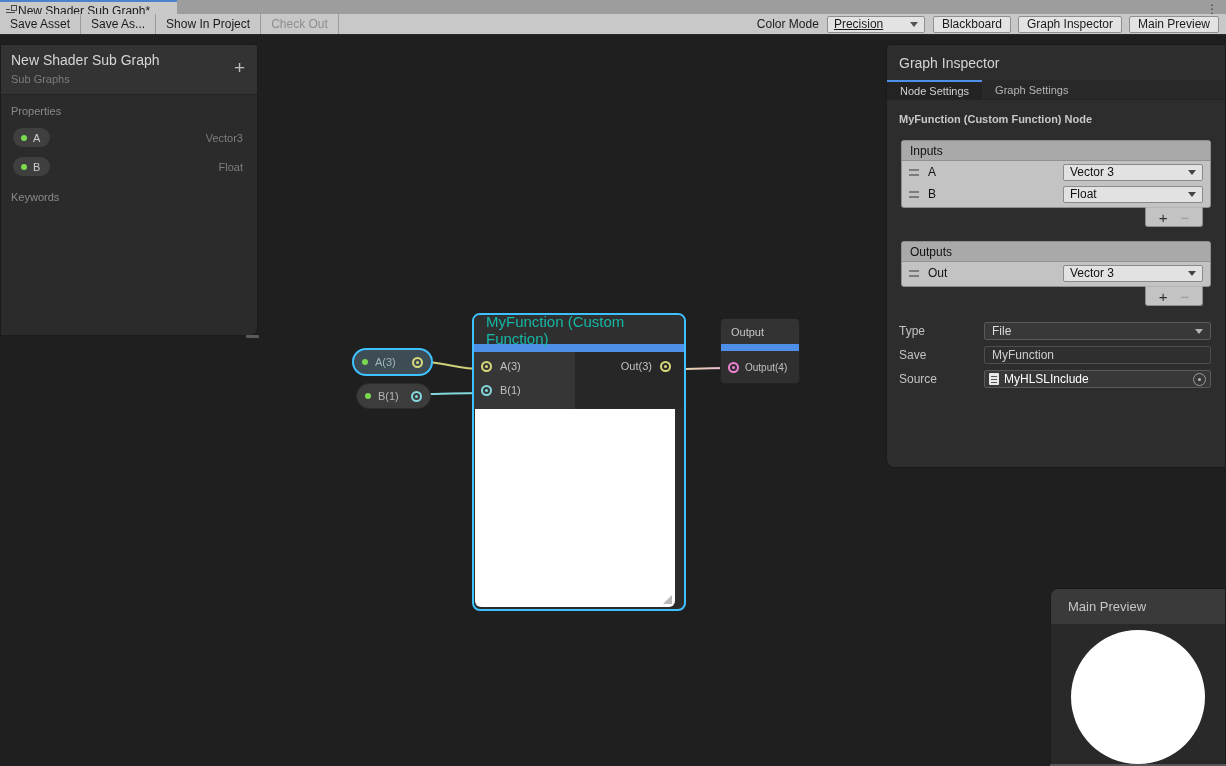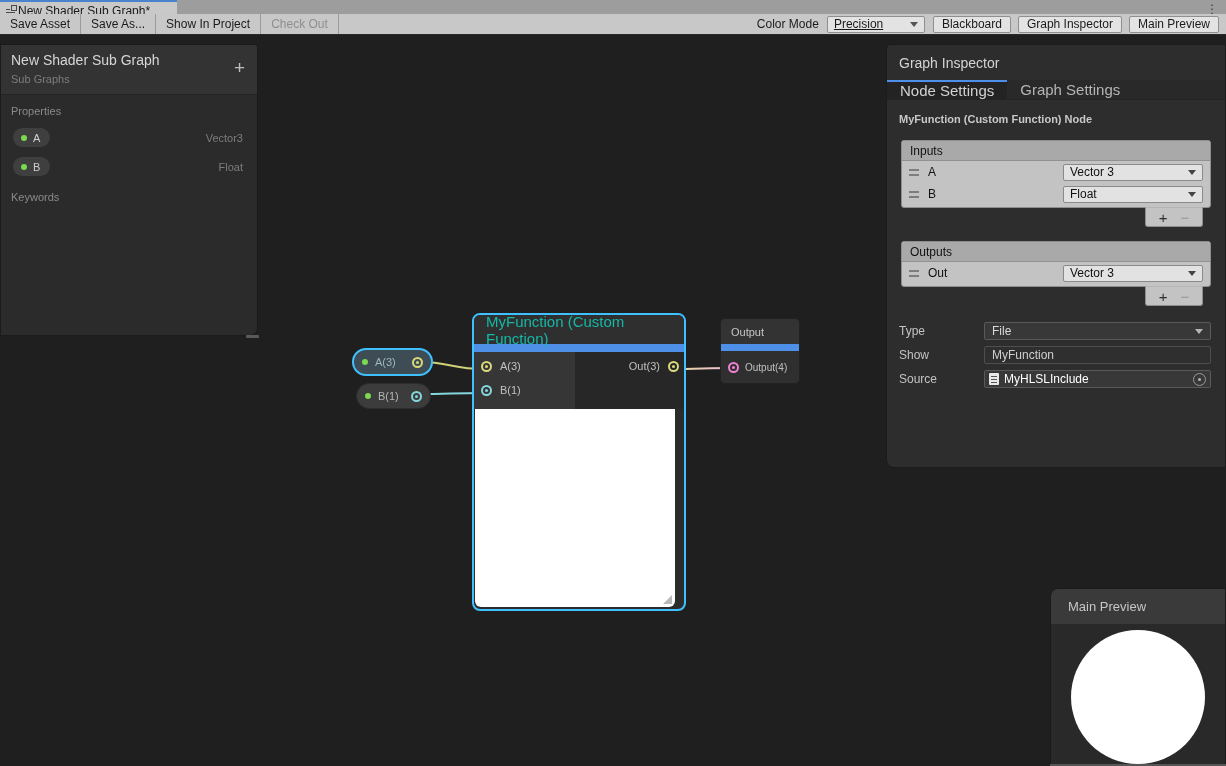--- a/index.html
+++ b/index.html
@@ -46,21 +46,21 @@
            background:#2b2b2b; border:2px solid #3fc1ff; border-radius:8px; overflow:hidden; }
   .fnode-title { height:29px; background:#2f2f2f; display:flex; align-items:center; padding:0 12px; color:#14b8a6; font-size:15px; }
   .fnode-bar { height:8px; }
   .fnode-ports { position:relative; height:57px; background:#272727; }
   .fnode-inblock { position:absolute; left:0; top:0; width:101px; height:57px; background:#363636; }
   .port-row { position:absolute; display:flex; align-items:center; }
   .port-row .plabel { font-size:11px; color:#c0c0c0; margin-left:8px; }
   .port-row .ring { margin-left:0; }
   .row-a { left:7px; top:8px; }
   .row-b { left:7px; top:32px; }
-  .row-out { right:5px; top:8px;margin-left:12px; }
+  .row-out { right:13px; top:8px;margin-left:12px; }
   .row-out .plabel { margin:0 8px 0 0; }
   .fnode-preview { position:absolute; left:1px; top:94px; width:200px; height:198px; background:#ffffff; border-radius:0 0 6px 6px; }
   .fnode-grip { position:absolute; right:3px; bottom:3px; width:0; height:0; border-left:9px solid transparent; border-bottom:9px solid #b9b9b9; }
 
   
   .onode { position:absolute; left:720px; top:318px; width:80px; height:66px; z-index:2;
            background:#2b2b2b; border:1px solid #222; border-radius:5px; overflow:hidden; }
   .onode-title { height:25px; background:#333333; display:flex; align-items:center; padding:0 10px; color:#c6c6c6; font-size:11px; }
   .onode-bar { height:7px; }
   .onode-body { height:32px; background:#2f2f2f; display:flex; align-items:center; padding-left:7px; }
@@ -79,21 +79,21 @@
   .bb-pill { margin-left:12px; height:19px; background:#3f3f3f; border-radius:10px; display:flex; align-items:center; gap:6px; padding:0 10px 0 8px; }
   .bb-pill .pname { font-size:11px; color:#cfcfcf; }
   .bb-type { position:absolute; right:14px; font-size:11px; color:#7d7d7d; }
   .bb-grip { position:absolute; left:246px; top:335px; width:13px; height:3px; background:#5a5a5a; border-radius:1px; z-index:4; }
 
   
   .inspector { position:absolute; left:886px; top:44px; width:340px; height:424px; z-index:3;
                background:#2d2d2d; border:1px solid #1b1b1b; border-radius:4px 0 0 8px; overflow:hidden; }
   .gi-title { font-size:14px; color:#d4d4d4; padding:10px 12px 9px 12px; }
   .gi-tabs { height:20px; display:flex; background:#292929; border-bottom:1px solid #242424; }
-  .gi-tab { display:flex; align-items:center; justify-content:center; font-size:15px; padding:0 13px; color:#b5b5b5; }
+  .gi-tab { display:flex; align-items:center; justify-content:center; font-size:11px; padding:0 13px; color:#b5b5b5; }
   .gi-tab.active { background:#232323; border-top:2px solid #4e8fe8; color:#d2d2d2; }
   .gi-heading { font-size:11px; font-weight:bold; color:#c8c8c8; margin:13px 12px 15px 12px; }
 
   .ulist { margin:0 14px; background:#c3c3c3; border:1px solid #8e8e8e; border-radius:3px; padding-bottom:2px; }
   .ulist-head { height:20px; background:#a9a9a9; border-bottom:1px solid #919191; border-radius:2px 2px 0 0;
                 display:flex; align-items:center; padding:0 8px; color:#111; font-size:12px; }
   .ulist-row { height:22px; display:flex; align-items:center; padding:0 7px; }
   .drag-handle { width:10px; height:7px; border-top:2px solid #7d7d7d; border-bottom:2px solid #7d7d7d; flex:none; }
   .ulist-row .rname { font-size:12px; color:#111; margin-left:9px; }
   .ulist-drop { margin-left:auto; width:140px; height:17px; background:#e2e2e2; border:1px solid #8a8a8a; border-radius:2px;
@@ -309,21 +309,21 @@
 
     <div class="gi-fields">
       <div class="gi-frow">
         <span class="gi-flabel">Type</span>
         <div class="gi-fdrop">
           <span>File</span>
           <span class="caret"></span>
         </div>
       </div>
       <div class="gi-frow">
-        <span class="gi-flabel">Show</span>
+        <span class="gi-flabel">Save</span>
         <div class="gi-ftext">
           <span>MyFunction</span>
         </div>
       </div>
       <div class="gi-frow">
         <span class="gi-flabel">Source</span>
         <div class="gi-fobj">
           <span class="file-icon"></span>
           <span>MyHLSLInclude</span>
           <span class="obj-picker">

